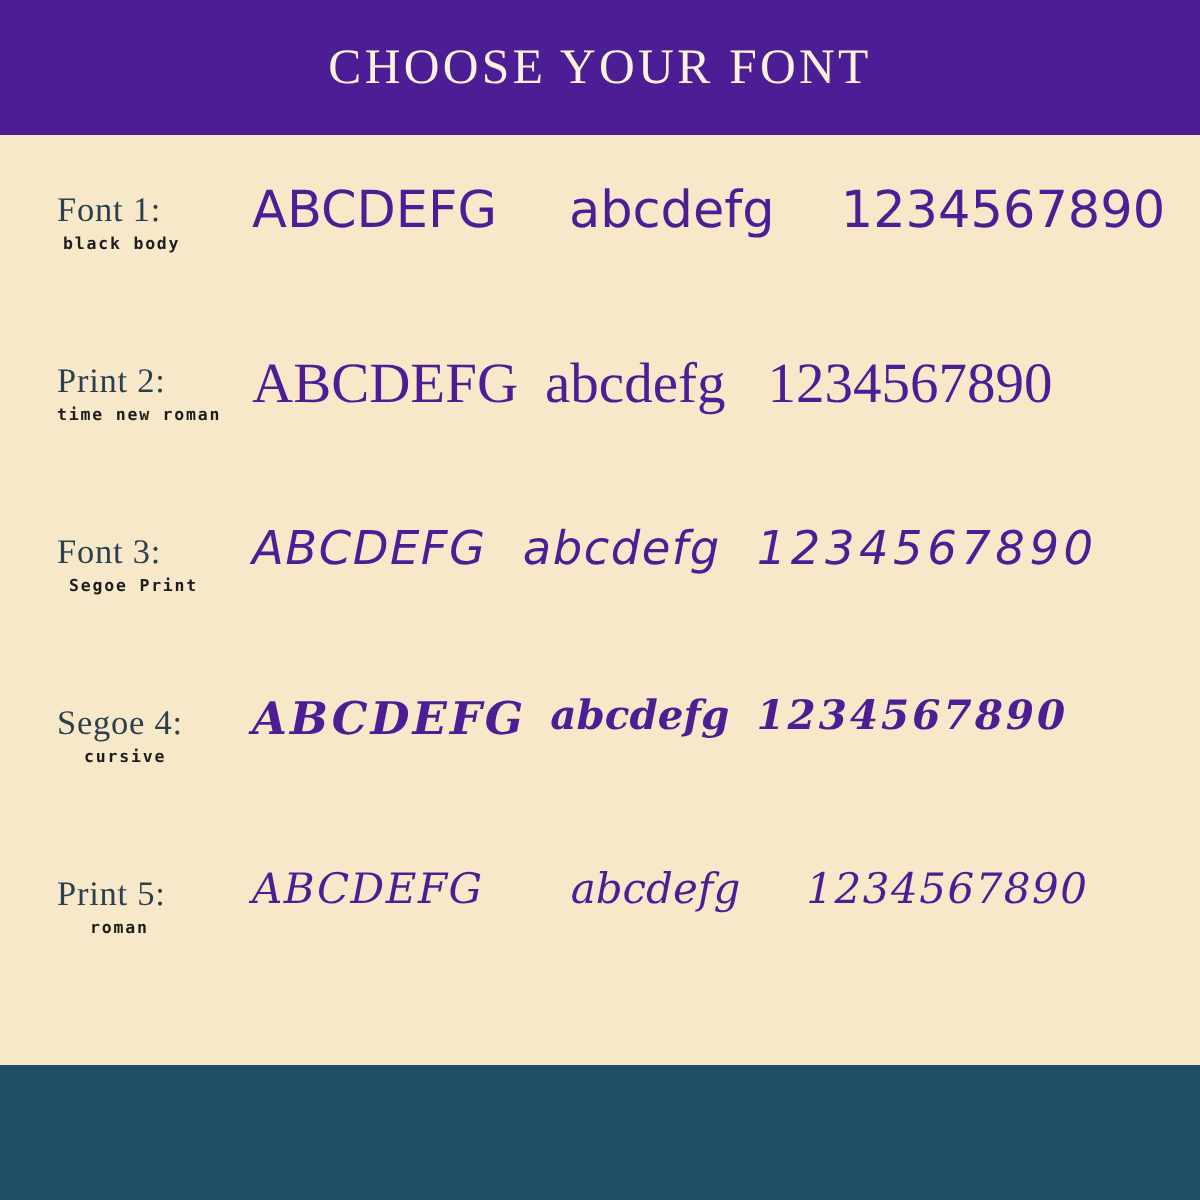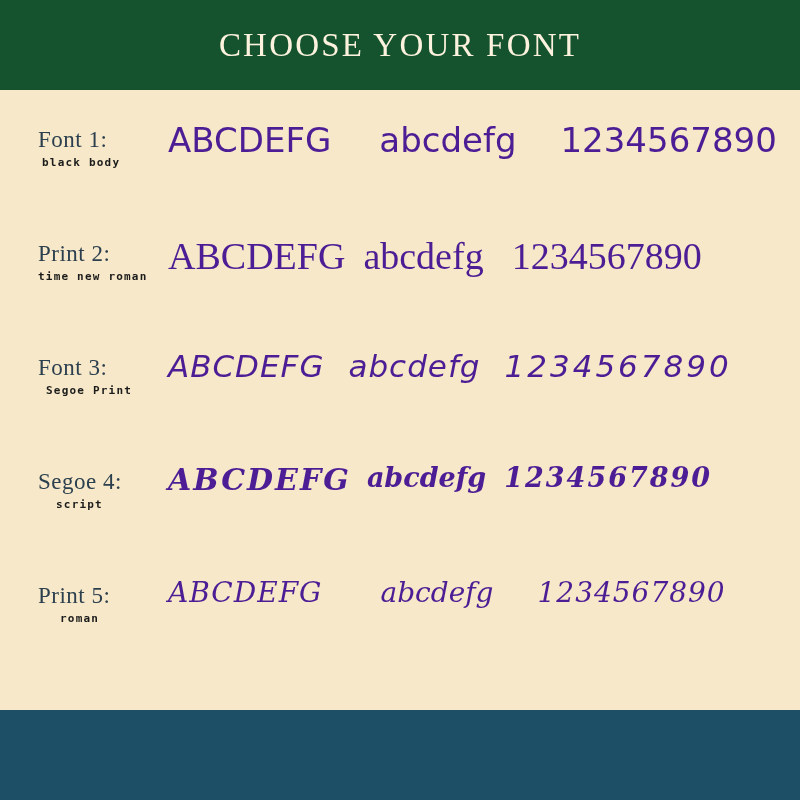--- a/index.html
+++ b/index.html
@@ -16,21 +16,21 @@
   .poster {
     position: relative;
     width: 800px;
     height: 800px;
     background: #1d5066;
     display: flex;
     flex-direction: column;
   }
   .header-band {
     height: 90px;
-    background: #14532d;
+    background: #4c1d95;
     display: flex;
     align-items: center;
     justify-content: center;
     flex: 0 0 auto;
   }
   .header-title {
     color: #fdf2dd;
     font-family: "Liberation Serif", serif;
     font-size: 33px;
     letter-spacing: 2.2px;
@@ -163,21 +163,21 @@
       <div class="sample-col f3">
         <span class="up">ABCDEFG</span>
         <span class="low">abcdefg</span>
         <span class="num">1234567890</span>
       </div>
     </div>
 
     <div class="row">
       <div class="label-col">
         <div class="label-main">Segoe 4:</div>
-        <div class="label-sub indent3">script</div>
+        <div class="label-sub indent3">cursive</div>
       </div>
       <div class="sample-col f4">
         <span class="up">ABCDEFG</span>
         <span class="low">abcdefg</span>
         <span class="num">1234567890</span>
       </div>
     </div>
 
     <div class="row">
       <div class="label-col">

